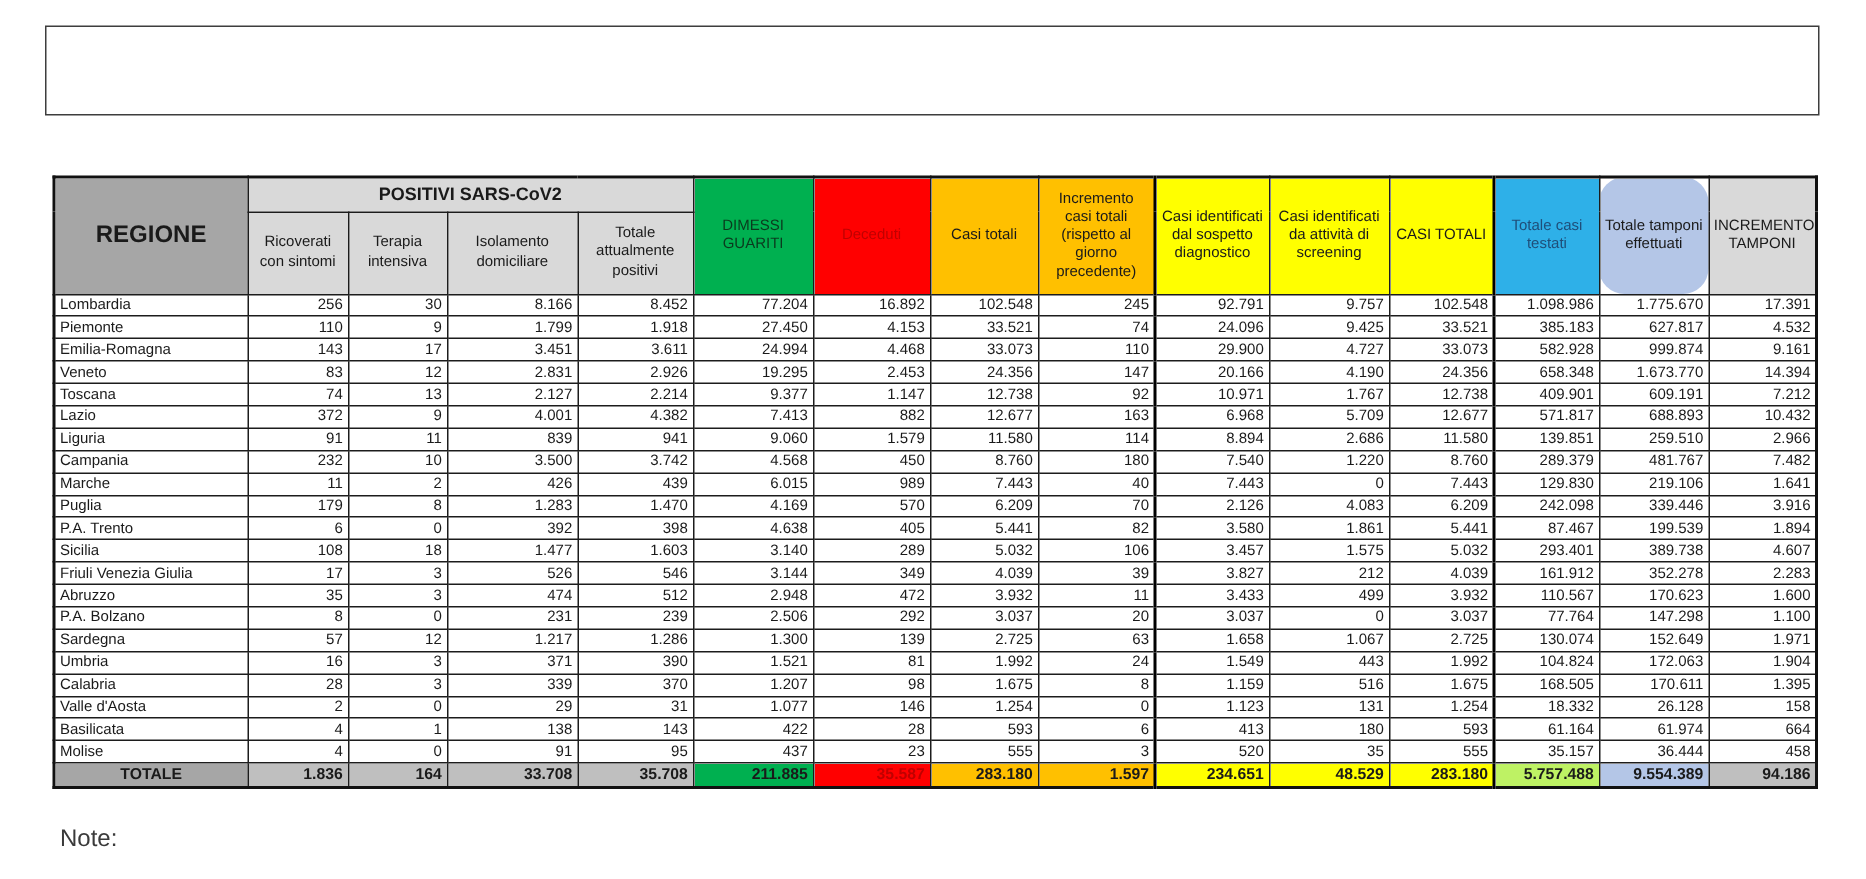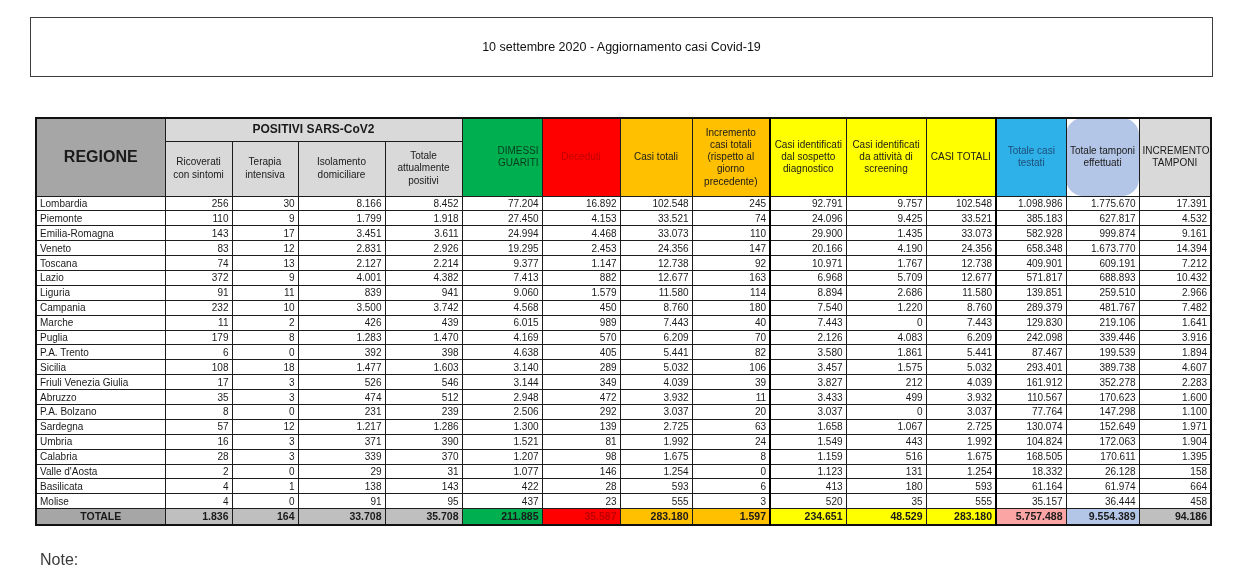--- a/index.html
+++ b/index.html
@@ -42,52 +42,51 @@
   .w-incremento_casi{width:78px}.w-sospetto_diagnostico{width:76px}
   .w-screening{width:80px}.w-casi_totali_2{width:70px}.w-casi_testati{width:70px}
   .w-tamponi{width:73px}.w-incremento_tamponi{width:72px}
   
   thead th { font-weight: normal; text-align: center; vertical-align: middle; line-height: 1.22; }
   thead tr.group-row th { height: 23px; }
   thead tr.sub-row th { height: 55px; }
   .th-dark   { background:#a6a6a6; font-weight:bold; font-size:16px; }
   .th-group  { background:#d9d9d9; font-weight:bold; font-size:12px; }
   .th-light  { background:#d9d9d9; }
-  .th-green  { background:#00b050; color:#063; color:#072; color:#0a3a1e;text-align:right; }
+  .th-green  { background:#00b050; color:#063; color:#072; color:#0a3a1e; }
   .th-red    { background:#ff0000; color:#c00000; }
   .th-orange { background:#ffc000; }
   .th-yellow { background:#ffff00; }
   .th-blue   { background:#2eb0e8; color:#1f4e79; }
   .th-peri   { background:#b4c6e7;border-radius:17px; }
   
   tbody td { height: 14.9px; white-space: nowrap; background:#fff; }
   td.num { text-align: right; }
   td.txt { text-align: left; }
   td.ctr { text-align: center; }
   
   .bL { border-left: 2px solid #000 !important; }
   
   tfoot td { height: 16px; font-weight: bold; font-size: 10.5px; white-space: nowrap; }
   .t-regione{background:#a6a6a6}
   .t-ricoverati,.t-terapia,.t-isolamento,.t-attualmente_positivi{background:#bfbfbf}
   .t-dimessi_guariti{background:#00b050}
   .t-deceduti{background:#ff0000;color:#c00000}
   .t-casi_totali,.t-incremento_casi{background:#ffc000}
   .t-sospetto_diagnostico,.t-screening,.t-casi_totali_2{background:#ffff00}
-  .t-casi_testati{background:#fca5a5}
+  .t-casi_testati{background:#bef264}
   .t-tamponi{background:#b4c6e7}
   .t-incremento_tamponi{background:#bfbfbf}
   
   .note { position: absolute; left: 40px; top: 551px; font-size: 16px; color: #3a3a3a; }
 </style>
 </head>
 <body>
 
 <div class="title-box">
-  <div class="title-line">10 settembre 2020 - Aggiornamento casi Covid-19</div>
 </div>
 
 <div class="table-wrap">
   <table class="covid">
     <colgroup>
       <col class="w-regione">
         <col class="w-ricoverati">
         <col class="w-terapia">
       <col class="w-isolamento">
         <col class="w-attualmente_positivi">
@@ -163,21 +162,21 @@
           <td class="txt">Emilia-Romagna</td>
           <td class="num">143</td>
           <td class="num">17</td>
           <td class="num">3.451</td>
           <td class="num">3.611</td>
           <td class="num">24.994</td>
           <td class="num">4.468</td>
           <td class="num">33.073</td>
           <td class="num">110</td>
           <td class="num bL">29.900</td>
-          <td class="num">1.435</td>
+          <td class="num">4.727</td>
           <td class="num">33.073</td>
           <td class="num bL">582.928</td>
           <td class="num">999.874</td>
           <td class="num">9.161</td>
         </tr>
         <tr>
           <td class="txt">Veneto</td>
           <td class="num">83</td>
           <td class="num">12</td>
           <td class="num">2.831</td>

